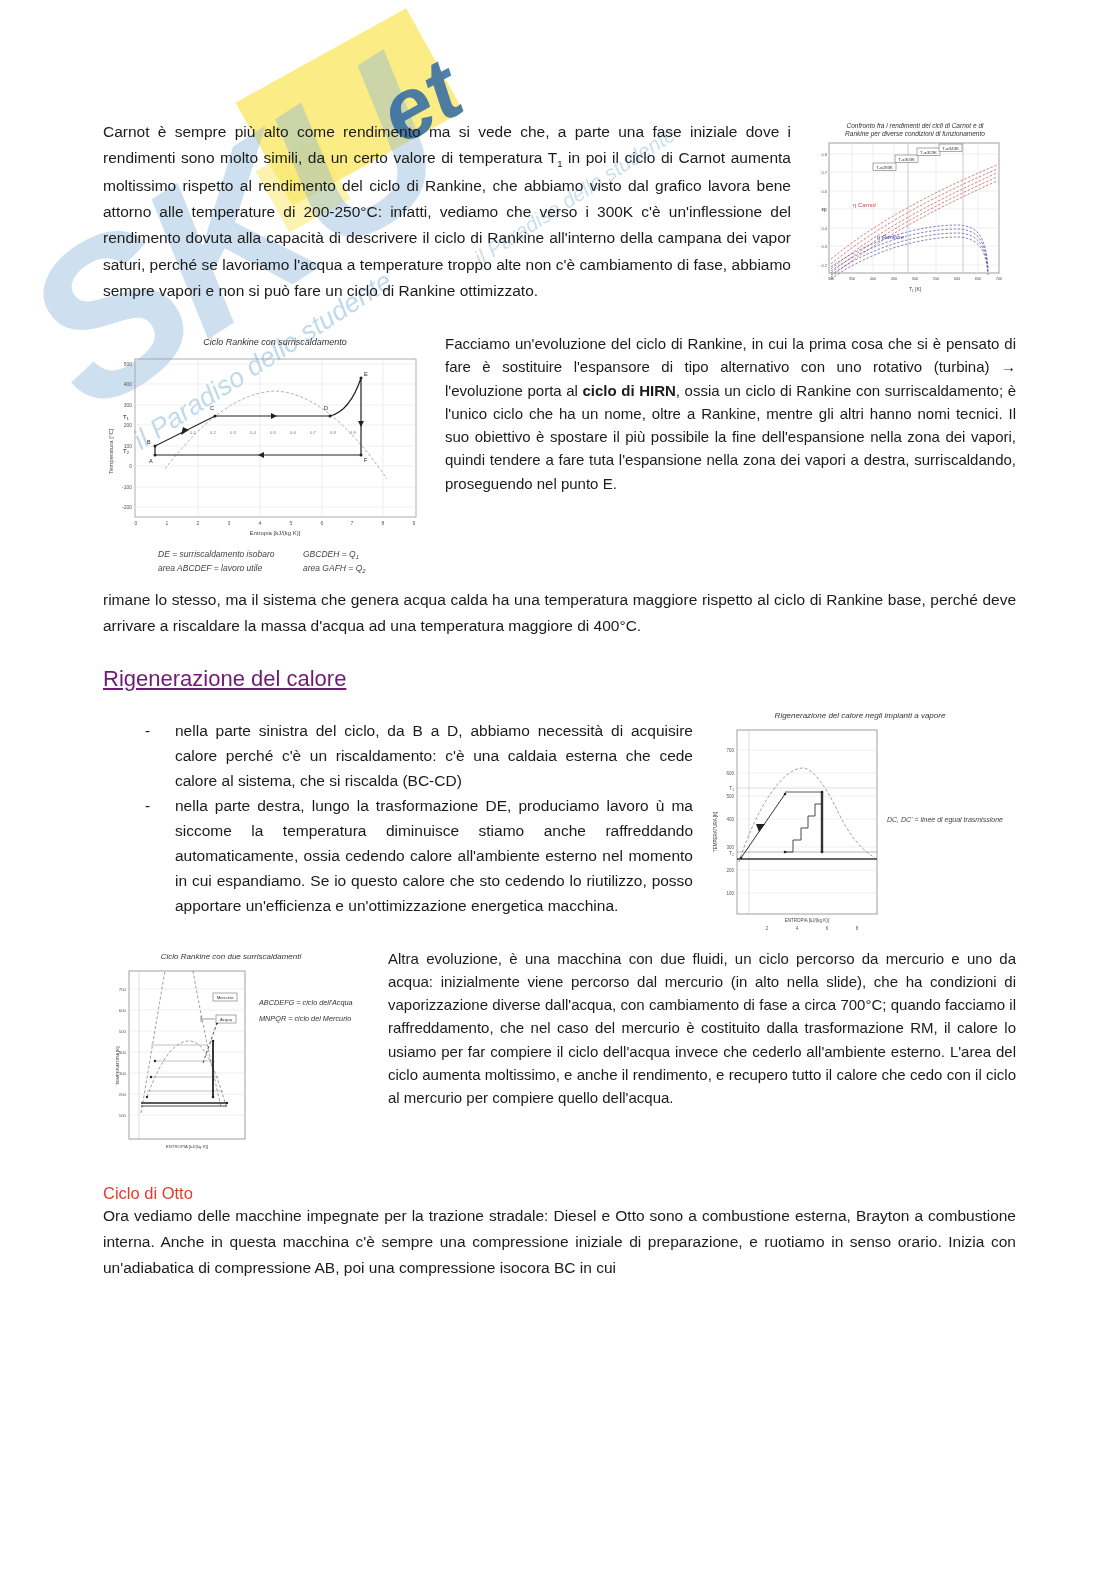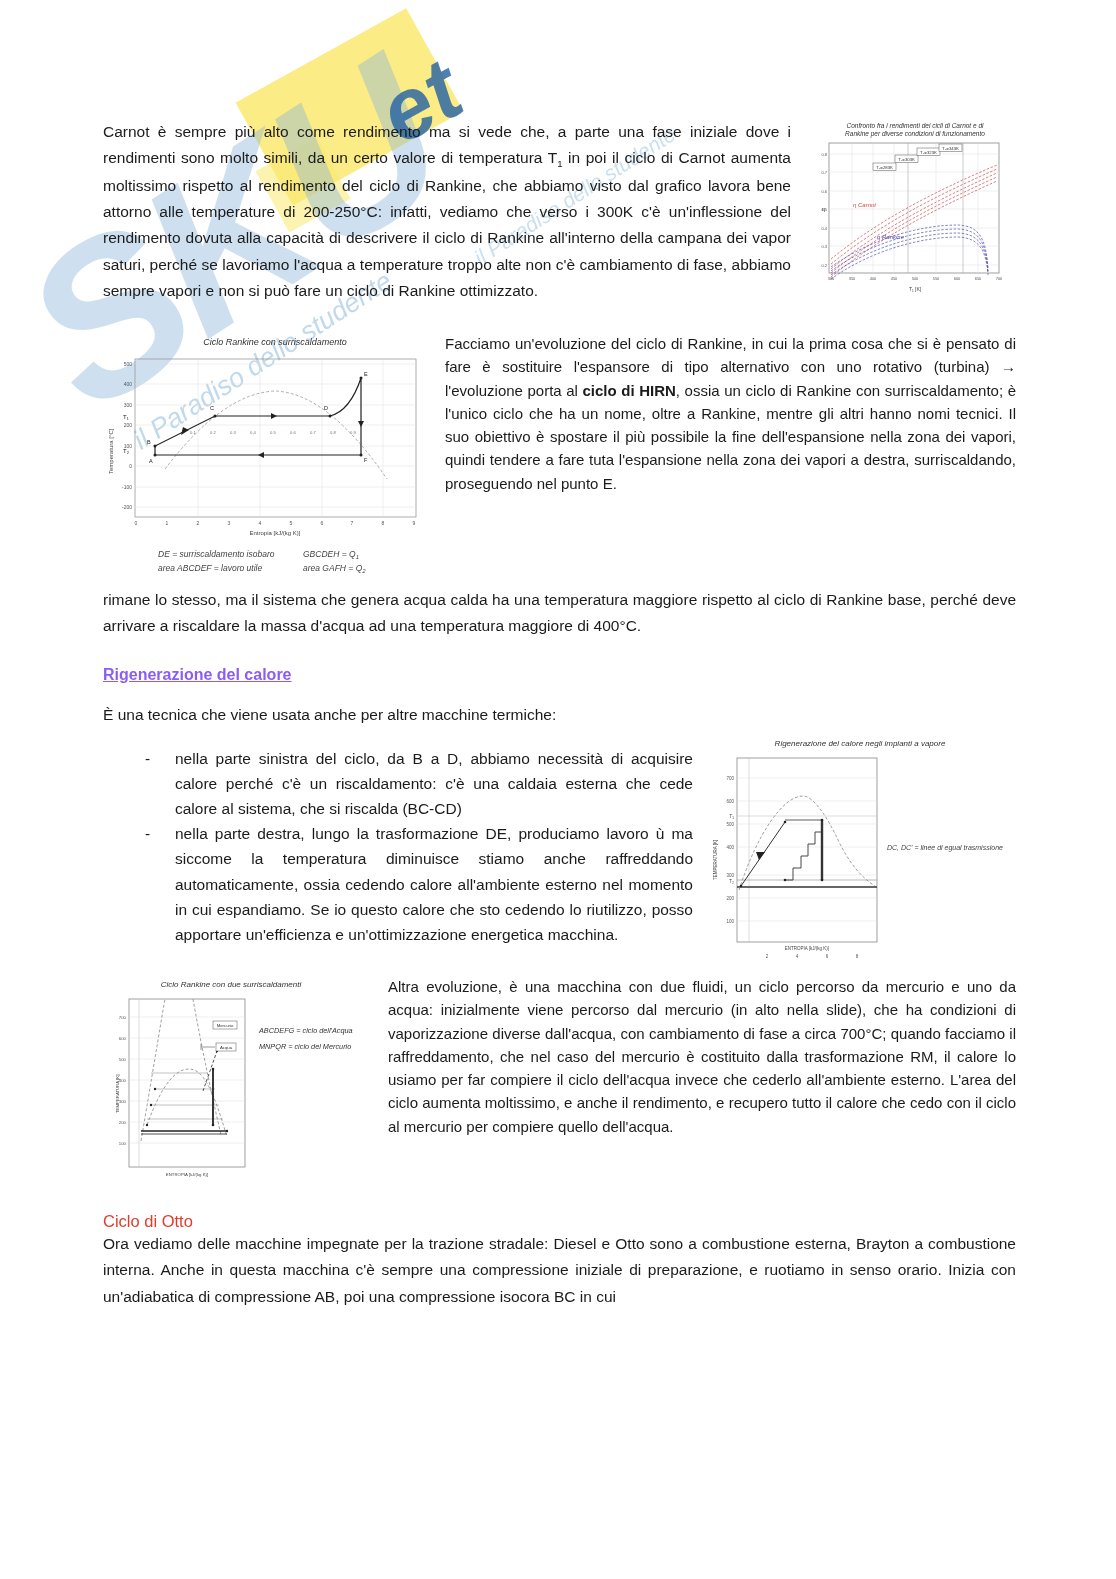--- a/index.html
+++ b/index.html
@@ -29,22 +29,22 @@
   sub{font-size:.62em;}
   .row{display:flex;align-items:flex-start;}
   .intro-row{gap:24px;}
   .intro-text{flex:0 0 688px;}
   .h-red{color:#e33b2b;font-size:16.5px;font-weight:400;margin:0;}
   .hirn-head{margin-top:40px;}
   .hirn-row{margin-top:20px;gap:12px;justify-content:flex-end;}
   .hirn-col{flex:1;padding-top:3px;}
   .p2col{margin-top:14px;}
   .p2full{margin-top:8px;}
-  .regen-head{margin-top:26px;font-size:16px;font-weight:bold;
-              text-decoration:underline;color:#8b5cf6;}
+  .regen-head{margin-top:26px;font-size:22px;font-weight:normal;
+              text-decoration:underline;color:#701a75;}
   .regen-intro{margin-top:18px;}
   .regen-row{margin-top:14px;gap:2px;}
   .bullets{flex:0 0 590px;box-sizing:border-box;padding-left:42px;margin-top:4px;}
   .bullet{display:flex;font-size:15.5px;line-height:1.62;}
   .bullet .dash{flex:0 0 30px;}
   .bullet .btxt{flex:1;text-align:justify;}
   .fig{flex:0 0 auto;}
   .fig-regen{margin-top:-12px;}
   .merc-row{margin-top:8px;gap:12px;}
   .fig-merc{margin-left:8px;}
@@ -237,21 +237,20 @@
       </svg>
 
       <div class="hirn-col">
         <p class="para-col"><span>Facciamo un'evoluzione del ciclo di Rankine, in cui la prima cosa che si è pensato di fare è sostituire l'espansore di tipo alternativo con uno rotativo (turbina) → l'evoluzione porta al </span><b>ciclo di HIRN</b><span>, ossia un ciclo di Rankine con surriscaldamento; è l'unico ciclo che ha un nome, oltre a Rankine, mentre gli altri hanno nomi tecnici. Il suo obiettivo è spostare il più possibile la fine dell'espansione nella zona dei vapori, quindi tendere a fare tuta l'espansione nella zona dei vapori a destra, surriscaldando, proseguendo nel punto E.</span></p>
       </div>
     </div>
 
     <p class="para p2full">rimane lo stesso, ma il sistema che genera acqua calda ha una temperatura maggiore rispetto al ciclo di Rankine base, perché deve arrivare a riscaldare la massa d'acqua ad una temperatura maggiore di 400°C.</p>
 
     <h3 class="regen-head">Rigenerazione del calore</h3>
-    <p class="para regen-intro">È una tecnica che viene usata anche per altre macchine termiche:</p>
 
     <div class="row regen-row">
       <div class="bullets">
         <div class="bullet">
           <span class="dash">-</span>
           <span class="btxt">nella parte sinistra del ciclo, da B a D, abbiamo necessità di acquisire calore perché c'è un riscaldamento: c'è una caldaia esterna che cede calore al sistema, che si riscalda (BC-CD)</span>
         </div>
         <div class="bullet">
           <span class="dash">-</span>
           <span class="btxt">nella parte destra, lungo la trasformazione DE, produciamo lavoro ù ma siccome la temperatura diminuisce stiamo anche raffreddando automaticamente, ossia cedendo calore all'ambiente esterno nel momento in cui espandiamo. Se io questo calore che sto cedendo lo riutilizzo, posso apportare un'efficienza e un'ottimizzazione energetica macchina.</span>

